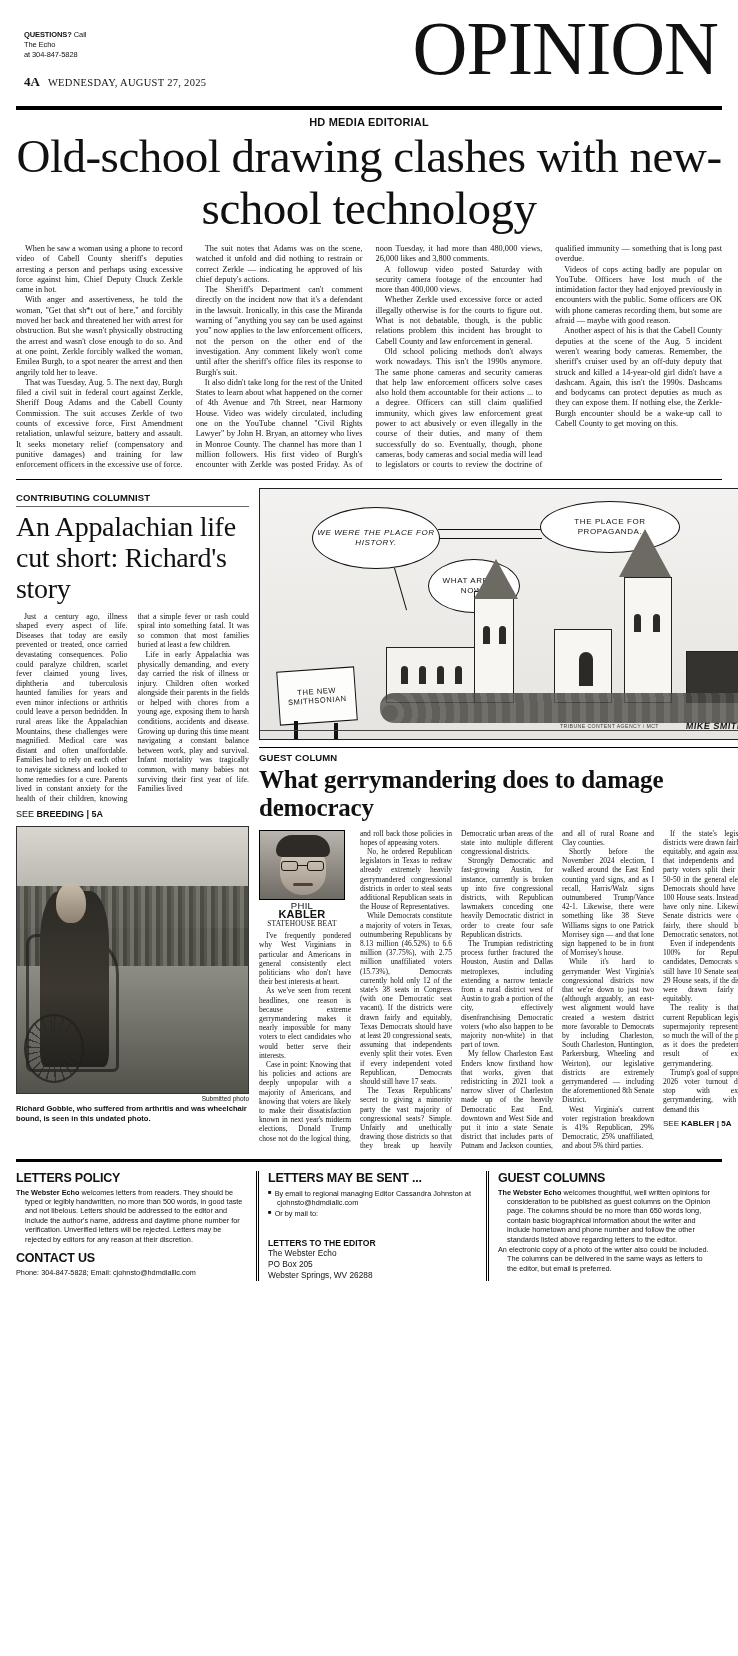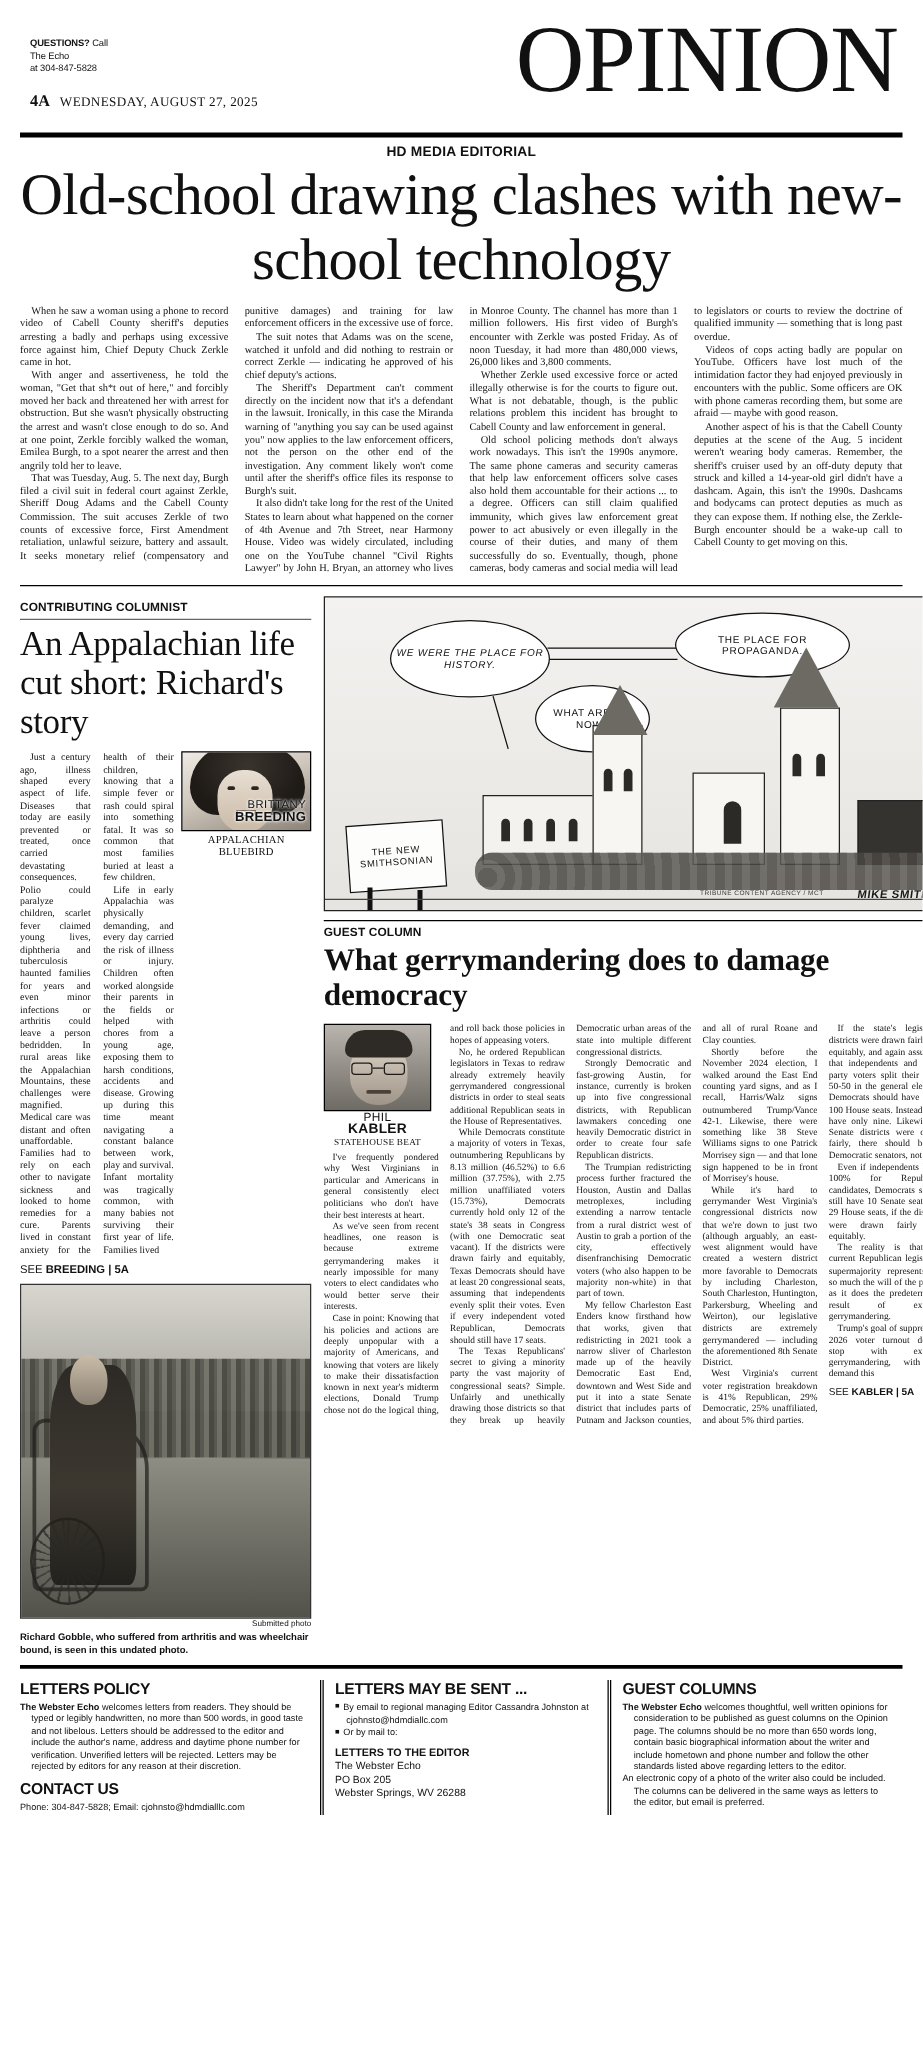--- a/index.html
+++ b/index.html
@@ -251,21 +251,21 @@
   .fhead.sm { font-size:10px; margin-top:7px; }
   .ftext {
     font-family:"Liberation Sans", sans-serif;
     font-size:7.3px; line-height:9.4px; text-align:left;
   }
   .ftext p { margin:0 0 1px 0; padding-left:9px; text-indent:-9px; }
   .ftext b { font-weight:bold; }
   .bullet-line { padding-left:9px; text-indent:-9px; }
   .sq { font-size:6px; vertical-align:1.5px; margin-right:3px; }
   .addr { font-family:"Liberation Sans", sans-serif; font-size:8.3px; line-height:11px; }
-  .addr-head { font-family:"Liberation Sans", sans-serif; font-weight:bold; font-size:8.6px; margin-top:6px; }
+  .addr-head { font-family:"Liberation Sans", sans-serif; font-weight:bold; font-size:8.6px; margin-top:20px; }
 </style>
 </head>
 <body>
 
 <div class="page">
 
   <div class="masthead">
     <div class="questions">
       <b>QUESTIONS?</b><span> Call</span><br>
       <span>The Echo</span><br>
@@ -274,55 +274,42 @@
     <div class="opinion-word">OPINION</div>
     <div class="dateline">
       <span class="pg">4A</span><span class="dt">WEDNESDAY, AUGUST 27, 2025</span>
     </div>
   </div>
   <div class="rule-thick"></div>
 
   <div class="kicker-center">HD MEDIA EDITORIAL</div>
   <h1 class="ed-headline">Old-school drawing clashes with new-school technology</h1>
   <div class="cols-4" id="ed-body">
-      <p>When he saw a woman using a phone to record video of Cabell County sheriff's deputies arresting a badly and perhaps using excessive force against him, Chief Deputy Chuck Zerkle came in hot.</p>
+      <p>When he saw a woman using a phone to record video of Cabell County sheriff's deputies arresting a person and perhaps using excessive force against him, Chief Deputy Chuck Zerkle came in hot.</p>
       <p>With anger and assertiveness, he told the woman, "Get that sh*t out of here," and forcibly moved her back and threatened her with arrest for obstruction. But she wasn't physically obstructing the arrest and wasn't close enough to do so. And at one point, Zerkle forcibly walked the woman, Emilea Burgh, to a spot nearer the arrest and then angrily told her to leave.</p>
       <p>That was Tuesday, Aug. 5. The next day, Burgh filed a civil suit in federal court against Zerkle, Sheriff Doug Adams and the Cabell County Commission. The suit accuses Zerkle of two counts of excessive force, First Amendment retaliation, unlawful seizure, battery and assault. It seeks monetary relief (compensatory and punitive damages) and training for law enforcement officers in the excessive use of force.</p>
       <p>The suit notes that Adams was on the scene, watched it unfold and did nothing to restrain or correct Zerkle — indicating he approved of his chief deputy's actions.</p>
       <p>The Sheriff's Department can't comment directly on the incident now that it's a defendant in the lawsuit. Ironically, in this case the Miranda warning of "anything you say can be used against you" now applies to the law enforcement officers, not the person on the other end of the investigation. Any comment likely won't come until after the sheriff's office files its response to Burgh's suit.</p>
       <p>It also didn't take long for the rest of the United States to learn about what happened on the corner of 4th Avenue and 7th Street, near Harmony House. Video was widely circulated, including one on the YouTube channel "Civil Rights Lawyer" by John H. Bryan, an attorney who lives in Monroe County. The channel has more than 1 million followers. His first video of Burgh's encounter with Zerkle was posted Friday. As of noon Tuesday, it had more than 480,000 views, 26,000 likes and 3,800 comments.</p>
+      <p>A followup video posted Saturday with security camera footage of the encounter had more than 400,000 views.</p>
       <p>Whether Zerkle used excessive force or acted illegally otherwise is for the courts to figure out. What is not debatable, though, is the public relations problem this incident has brought to Cabell County and law enforcement in general.</p>
       <p>Old school policing methods don't always work nowadays. This isn't the 1990s anymore. The same phone cameras and security cameras that help law enforcement officers solve cases also hold them accountable for their actions ... to a degree. Officers can still claim qualified immunity, which gives law enforcement great power to act abusively or even illegally in the course of their duties, and many of them successfully do so. Eventually, though, phone cameras, body cameras and social media will lead to legislators or courts to review the doctrine of qualified immunity — something that is long past overdue.</p>
       <p>Videos of cops acting badly are popular on YouTube. Officers have lost much of the intimidation factor they had enjoyed previously in encounters with the public. Some officers are OK with phone cameras recording them, but some are afraid — maybe with good reason.</p>
       <p>Another aspect of his is that the Cabell County deputies at the scene of the Aug. 5 incident weren't wearing body cameras. Remember, the sheriff's cruiser used by an off-duty deputy that struck and killed a 14-year-old girl didn't have a dashcam. Again, this isn't the 1990s. Dashcams and bodycams can protect deputies as much as they can expose them. If nothing else, the Zerkle-Burgh encounter should be a wake-up call to Cabell County to get moving on this.</p>
     </div>
 
   <div class="rule-thin" style="margin-top:8px"></div>
 
   <div class="mid">
 
     <div class="mid-left">
       <div class="section-label">CONTRIBUTING COLUMNIST</div>
       <div class="rule-hair" style="margin-bottom:4px"></div>
       <h2 class="col-headline">An Appalachian life cut short: Richard's story</h2>
 
-      <div class="byline-box">
-        <div class="byline-photo">
-          <div class="bp-hair"></div>
-          <div class="bp-face"></div>
-          <div class="bp-eye l"></div>
-          <div class="bp-eye r"></div>
-          <div class="bp-mouth"></div>
-          <div class="bp-name">
-            <span class="bp-first">BRITTANY</span>
-            <span class="bp-last">BREEDING</span>
-          </div>
-        </div>
-        <div class="byline-sub">APPALACHIAN BLUEBIRD</div>
-      </div>
 
       <div class="cols-2" id="colm-body">
           <p>Just a century ago, illness shaped every aspect of life. Diseases that today are easily prevented or treated, once carried devastating consequences. Polio could paralyze children, scarlet fever claimed young lives, diphtheria and tuberculosis haunted families for years and even minor infections or arthritis could leave a person bedridden. In rural areas like the Appalachian Mountains, these challenges were magnified. Medical care was distant and often unaffordable. Families had to rely on each other to navigate sickness and looked to home remedies for a cure. Parents lived in constant anxiety for the health of their children, knowing that a simple fever or rash could spiral into something fatal. It was so common that most families buried at least a few children.</p>
           <p>Life in early Appalachia was physically demanding, and every day carried the risk of illness or injury. Children often worked alongside their parents in the fields or helped with chores from a young age, exposing them to harsh conditions, accidents and disease. Growing up during this time meant navigating a constant balance between work, play and survival. Infant mortality was tragically common, with many babies not surviving their first year of life. Families lived</p>
         </div>
 
       <div class="see-line">
         <span>SEE </span><b>BREEDING | 5A</b>
       </div>
 

